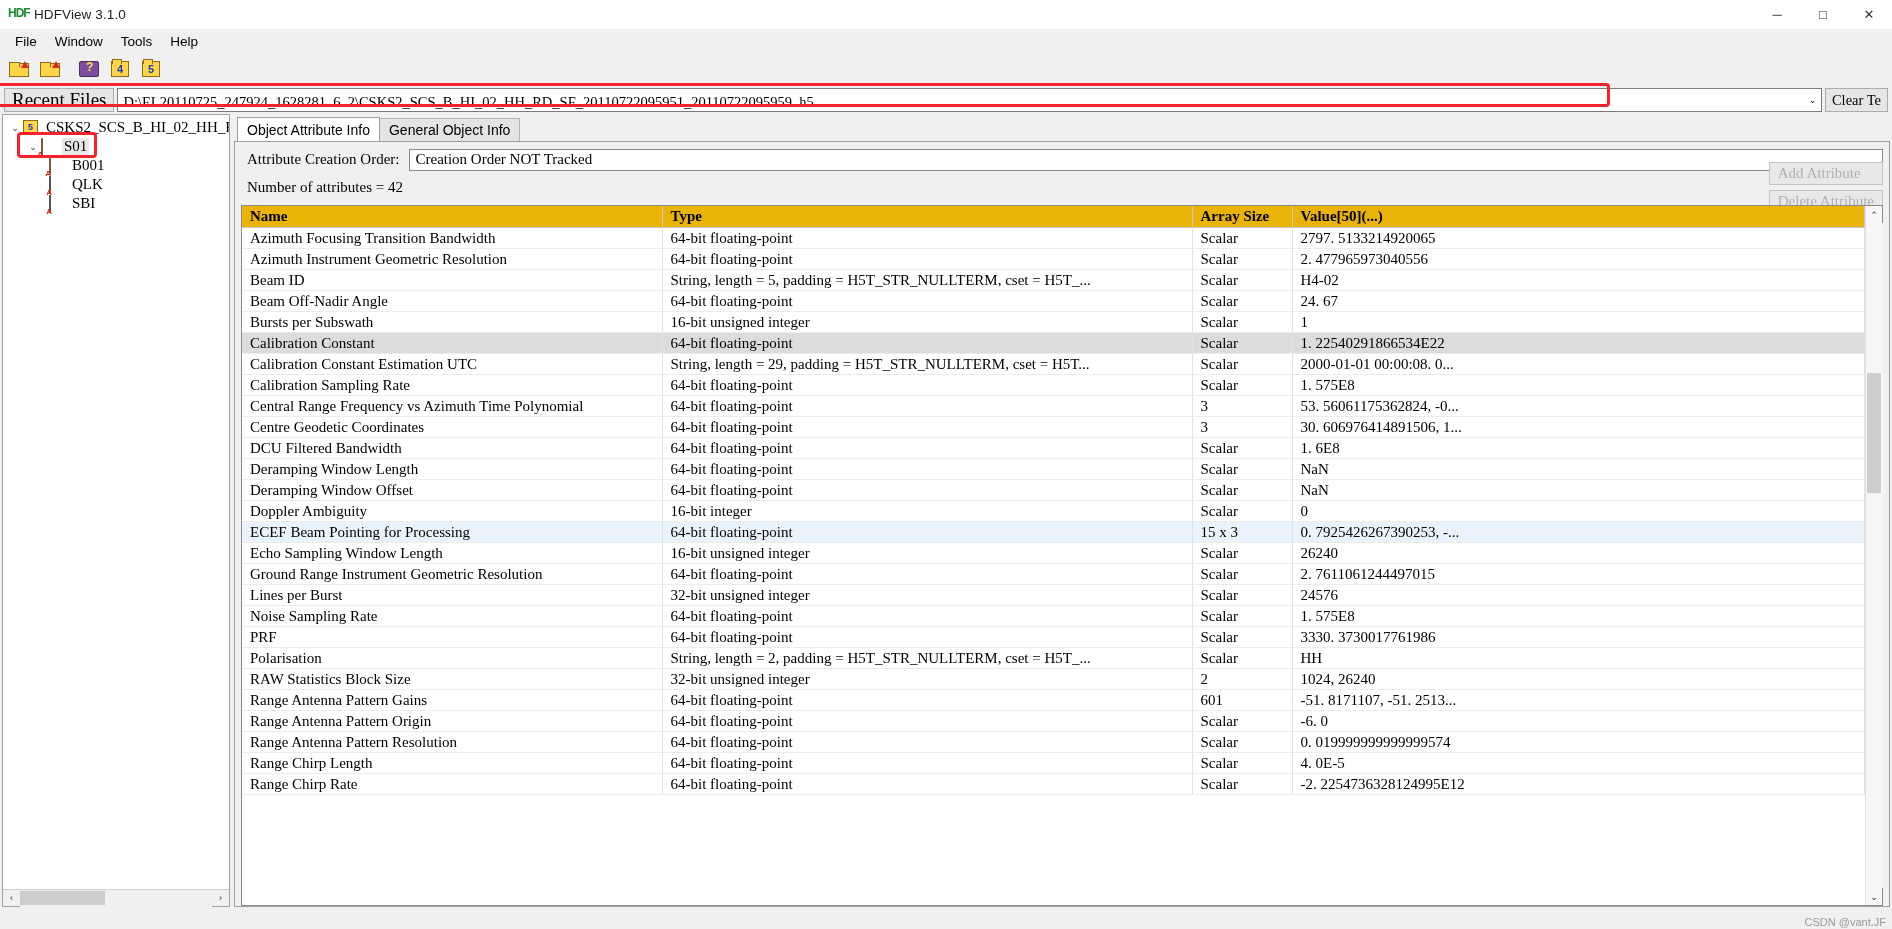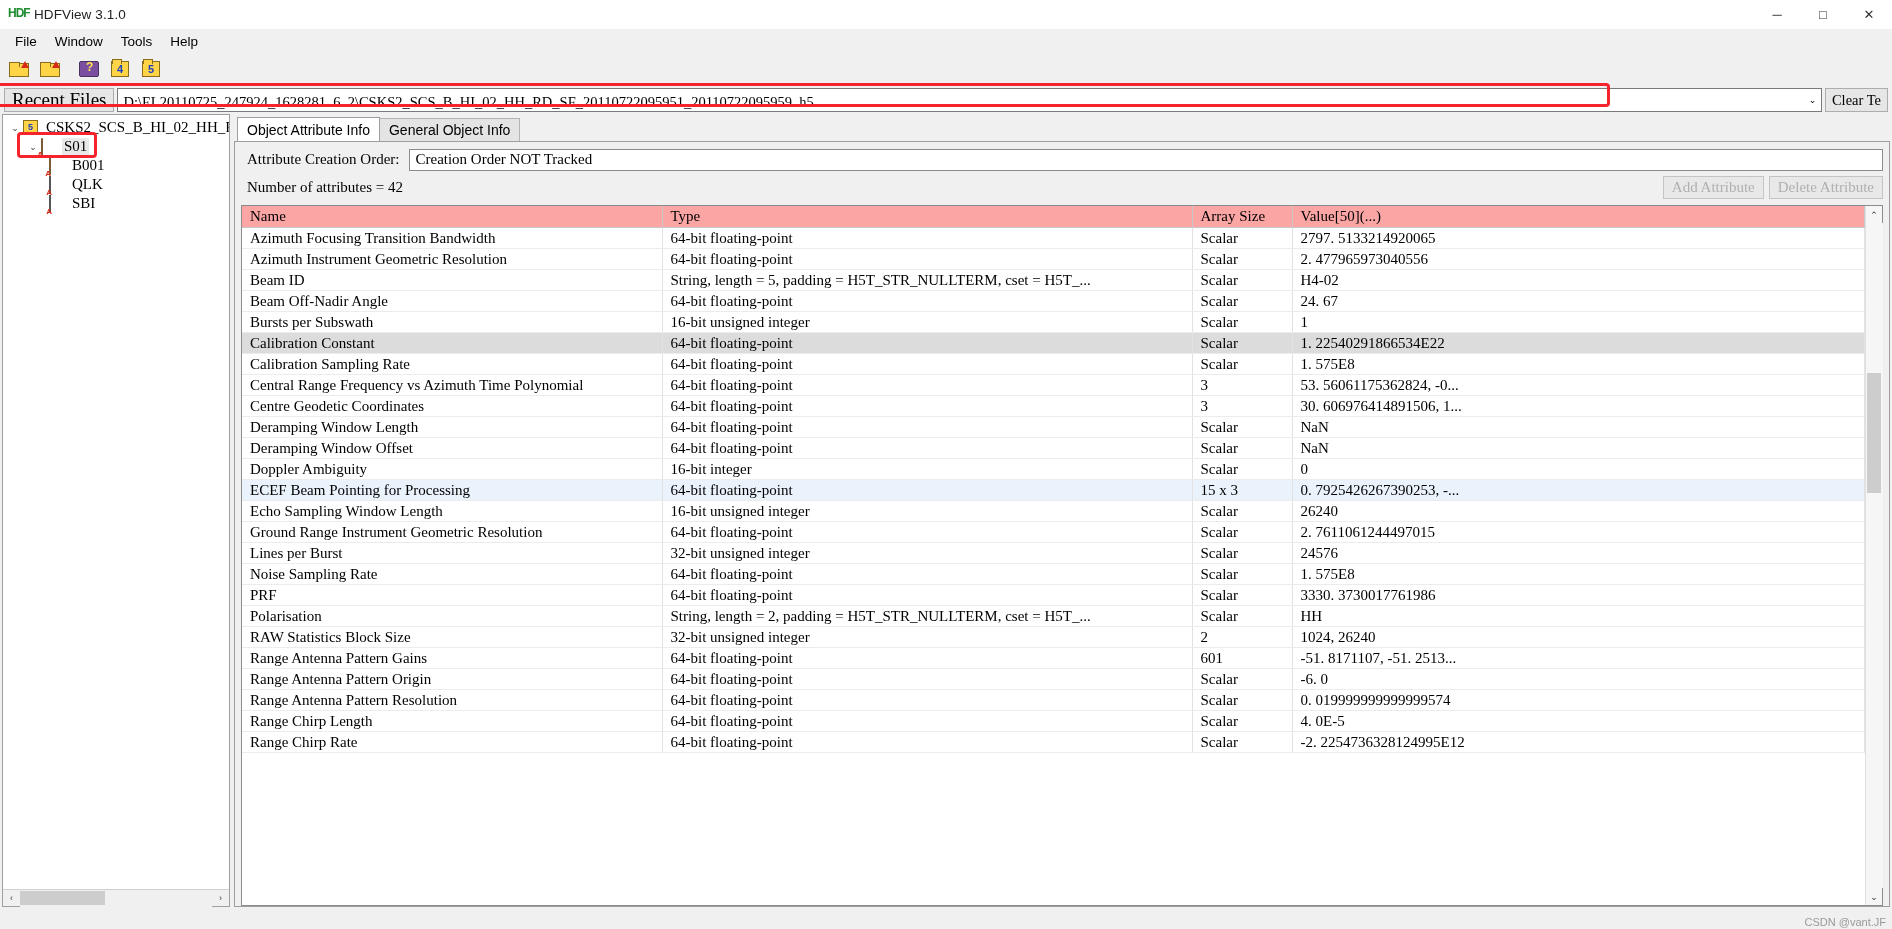--- a/index.html
+++ b/index.html
@@ -127,40 +127,40 @@
   .metalabel {
     font-family: "Liberation Serif", serif; font-size: 15px; color: #000;
     padding-left: 6px; padding-right: 10px; white-space: nowrap;
   }
   .metafield {
     flex: 1 1 auto; height: 22px; background: #fff; border: 1px solid #8c8c8c;
     font-family: "Liberation Serif", serif; font-size: 15px; color: #000;
     display: flex; align-items: center; padding-left: 5px; min-width: 0;
   }
   .metarow2 { display: flex; align-items: center; height: 23px; flex: 0 0 23px; margin-bottom: 6px; }
-  .metarow2 .btns { margin-left: auto; display: flex; gap: 5px; }
+  .metarow2 .btns { margin-left: auto; display: flex; gap: 5px; flex-direction: column; }
   .attrbtn {
     height: 23px; padding: 0 8px; border: 1px solid #c4c4c4; background: #e8e8e8;
     display: flex; align-items: center; font-family: "Liberation Serif", serif;
     font-size: 15px; color: #b0b0b0;
   }
 
   
   .tablewrap {
     flex: 1 1 auto; min-height: 0; border: 1px solid #8c8c8c; background: #fff;
     display: flex; flex-direction: column; margin-bottom: 0;
   }
   .tableinner { flex: 1 1 auto; display: flex; min-height: 0; }
   .tablecols { flex: 1 1 auto; min-width: 0; display: flex; flex-direction: column; overflow: hidden; }
   table.attrs {
     border-collapse: collapse; width: 100%; table-layout: fixed;
     font-family: "Liberation Serif", serif; font-size: 15px;
   }
   table.attrs th {
-    text-align: left; font-weight: normal; background: #fca5a5; color: #000;
+    text-align: left; font-weight: bold; background: #eab308; color: #000;
     border-right: 1px solid #c8c8c8; border-bottom: 1px solid #c8c8c8;
     padding: 2px 0 2px 8px; height: 21px; white-space: nowrap; overflow: hidden;
   }
   table.attrs td {
     border-right: 1px solid #e2e2e2; border-bottom: 1px solid #ececec;
     padding: 1px 0 1px 8px; height: 20px; white-space: nowrap; overflow: hidden;
     color: #000; line-height: 18px;
   }
   tr.row-highlight td { background: #eaf3fb; }
   tr.row-selected td { background: #dcdcdc; }
@@ -427,36 +427,48 @@
                       <td>Scalar</td>
                       <td>1</td>
                     </tr>
                     <tr class="row-selected">
                       <td>Calibration Constant</td>
                       <td>64-bit floating-point</td>
                       <td>Scalar</td>
                       <td>1. 22540291866534E22</td>
                     </tr>
                     <tr>
+                      <td>Calibration Constant Estimation UTC</td>
+                      <td>String,  length = 29,  padding = H5T_STR_NULLTERM,  cset = H5T...</td>
+                      <td>Scalar</td>
+                      <td>2000-01-01  00:00:08. 0...</td>
+                    </tr>
+                    <tr>
                       <td>Calibration Sampling Rate</td>
                       <td>64-bit floating-point</td>
                       <td>Scalar</td>
                       <td>1. 575E8</td>
                     </tr>
                     <tr>
                       <td>Central Range Frequency vs Azimuth Time Polynomial</td>
                       <td>64-bit floating-point</td>
                       <td>3</td>
                       <td>53. 56061175362824,  -0...</td>
                     </tr>
                     <tr>
                       <td>Centre Geodetic Coordinates</td>
                       <td>64-bit floating-point</td>
                       <td>3</td>
                       <td>30. 606976414891506,  1...</td>
+                    </tr>
+                    <tr>
+                      <td>DCU Filtered Bandwidth</td>
+                      <td>64-bit floating-point</td>
+                      <td>Scalar</td>
+                      <td>1. 6E8</td>
                     </tr>
                     <tr>
                       <td>Deramping Window Length</td>
                       <td>64-bit floating-point</td>
                       <td>Scalar</td>
                       <td>NaN</td>
                     </tr>
                     <tr>
                       <td>Deramping Window Offset</td>
                       <td>64-bit floating-point</td>

